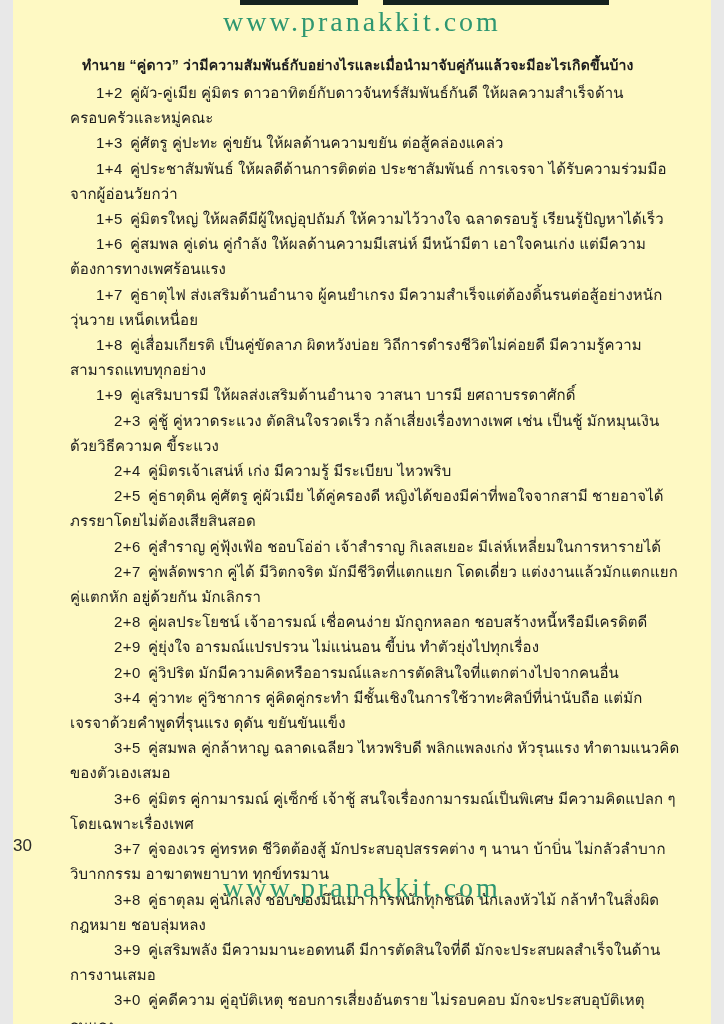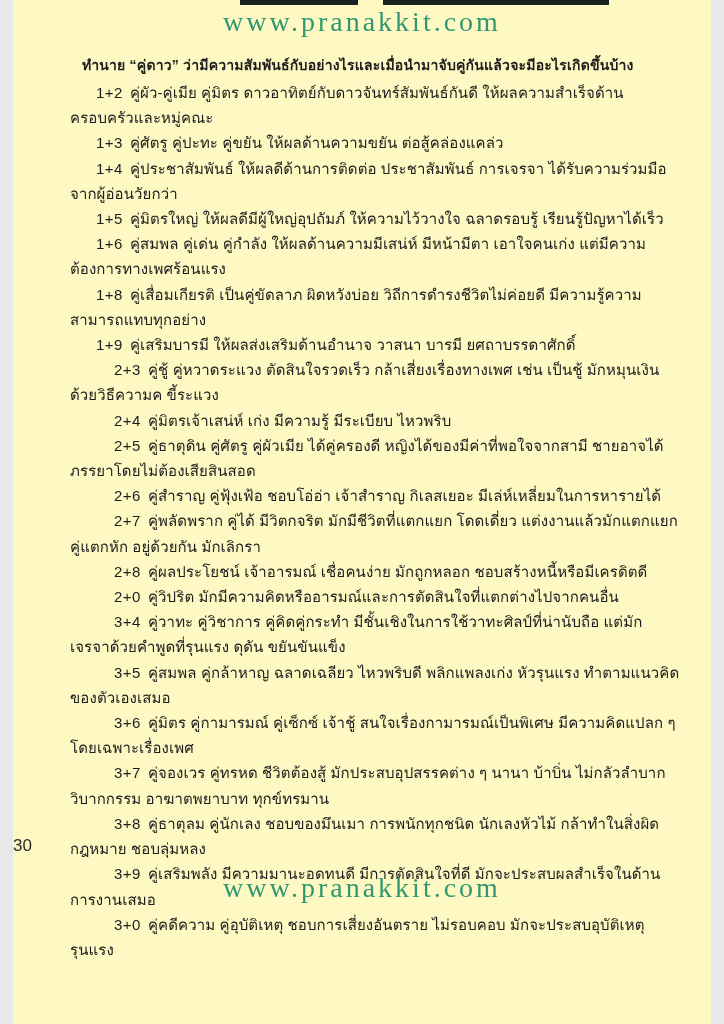--- a/index.html
+++ b/index.html
@@ -94,38 +94,40 @@
   <p class="entry"><span class="pair">1+2</span><span class="desc">คู่ผัว-คู่เมีย คู่มิตร ดาวอาทิตย์กับดาวจันทร์สัมพันธ์กันดี ให้ผลความสำเร็จด้านครอบครัวและหมู่คณะ</span></p>
 
   <p class="entry"><span class="pair">1+3</span><span class="desc">คู่ศัตรู คู่ปะทะ คู่ขยัน ให้ผลด้านความขยัน ต่อสู้คล่องแคล่ว</span></p>
 
   <p class="entry"><span class="pair">1+4</span><span class="desc">คู่ประชาสัมพันธ์ ให้ผลดีด้านการติดต่อ ประชาสัมพันธ์ การเจรจา ได้รับความร่วมมือจากผู้อ่อนวัยกว่า</span></p>
 
   <p class="entry"><span class="pair">1+5</span><span class="desc">คู่มิตรใหญ่ ให้ผลดีมีผู้ใหญ่อุปถัมภ์ ให้ความไว้วางใจ ฉลาดรอบรู้ เรียนรู้ปัญหาได้เร็ว</span></p>
 
   <p class="entry"><span class="pair">1+6</span><span class="desc">คู่สมพล คู่เด่น คู่กำลัง ให้ผลด้านความมีเสน่ห์ มีหน้ามีตา เอาใจคนเก่ง แต่มีความต้องการทางเพศร้อนแรง</span></p>
 
+  <p class="entry"><span class="pair">1+7</span><span class="desc">คู่ธาตุไฟ ส่งเสริมด้านอำนาจ ผู้คนยำเกรง มีความสำเร็จแต่ต้องดิ้นรนต่อสู้อย่างหนัก วุ่นวาย เหน็ดเหนื่อย</span></p>
 
   <p class="entry"><span class="pair">1+8</span><span class="desc">คู่เสื่อมเกียรติ เป็นคู่ขัดลาภ ผิดหวังบ่อย วิถีการดำรงชีวิตไม่ค่อยดี มีความรู้ความสามารถแทบทุกอย่าง</span></p>
 
   <p class="entry"><span class="pair">1+9</span><span class="desc">คู่เสริมบารมี ให้ผลส่งเสริมด้านอำนาจ วาสนา บารมี ยศถาบรรดาศักดิ์</span></p>
 
 
   <p class="entry indent2"><span class="pair">2+3</span><span class="desc">คู่ชู้ คู่หวาดระแวง ตัดสินใจรวดเร็ว กล้าเสี่ยงเรื่องทางเพศ เช่น เป็นชู้ มักหมุนเงินด้วยวิธีความค ขี้ระแวง</span></p>
 
   <p class="entry indent2"><span class="pair">2+4</span><span class="desc">คู่มิตรเจ้าเสน่ห์ เก่ง มีความรู้ มีระเบียบ ไหวพริบ</span></p>
 
   <p class="entry indent2"><span class="pair">2+5</span><span class="desc">คู่ธาตุดิน คู่ศัตรู คู่ผัวเมีย ได้คู่ครองดี หญิงได้ของมีค่าที่พอใจจากสามี ชายอาจได้ภรรยาโดยไม่ต้องเสียสินสอด</span></p>
 
   <p class="entry indent2"><span class="pair">2+6</span><span class="desc">คู่สำราญ คู่ฟุ้งเฟ้อ ชอบโอ่อ่า เจ้าสำราญ กิเลสเยอะ มีเล่ห์เหลี่ยมในการหารายได้</span></p>
 
   <p class="entry indent2"><span class="pair">2+7</span><span class="desc">คู่พลัดพราก คู่ได้ มีวิตกจริต มักมีชีวิตที่แตกแยก โดดเดี่ยว แต่งงานแล้วมักแตกแยก คู่แตกหัก อยู่ด้วยกัน มักเลิกรา</span></p>
 
   <p class="entry indent2"><span class="pair">2+8</span><span class="desc">คู่ผลประโยชน์ เจ้าอารมณ์ เชื่อคนง่าย มักถูกหลอก ชอบสร้างหนี้หรือมีเครดิตดี</span></p>
 
+  <p class="entry indent2"><span class="pair">2+9</span><span class="desc">คู่ยุ่งใจ อารมณ์แปรปรวน ไม่แน่นอน ขี้บ่น ทำตัวยุ่งไปทุกเรื่อง</span></p>
 
   <p class="entry indent2"><span class="pair">2+0</span><span class="desc">คู่วิปริต มักมีความคิดหรืออารมณ์และการตัดสินใจที่แตกต่างไปจากคนอื่น</span></p>
 
   <p class="entry indent2"><span class="pair">3+4</span><span class="desc">คู่วาทะ คู่วิชาการ คู่คิดคู่กระทำ มีชั้นเชิงในการใช้วาทะศิลป์ที่น่านับถือ แต่มักเจรจาด้วยคำพูดที่รุนแรง ดุดัน ขยันขันแข็ง</span></p>
 
   <p class="entry indent2"><span class="pair">3+5</span><span class="desc">คู่สมพล คู่กล้าหาญ ฉลาดเฉลียว ไหวพริบดี พลิกแพลงเก่ง หัวรุนแรง ทำตามแนวคิดของตัวเองเสมอ</span></p>
 
   <p class="entry indent2"><span class="pair">3+6</span><span class="desc">คู่มิตร คู่กามารมณ์ คู่เซ็กซ์ เจ้าชู้ สนใจเรื่องกามารมณ์เป็นพิเศษ มีความคิดแปลก ๆ โดยเฉพาะเรื่องเพศ</span></p>
 
   <p class="entry indent2"><span class="pair">3+7</span><span class="desc">คู่จองเวร คู่ทรหด ชีวิตต้องสู้ มักประสบอุปสรรคต่าง ๆ นานา บ้าบิ่น ไม่กลัวลำบากวิบากกรรม อาฆาตพยาบาท ทุกข์ทรมาน</span></p>

